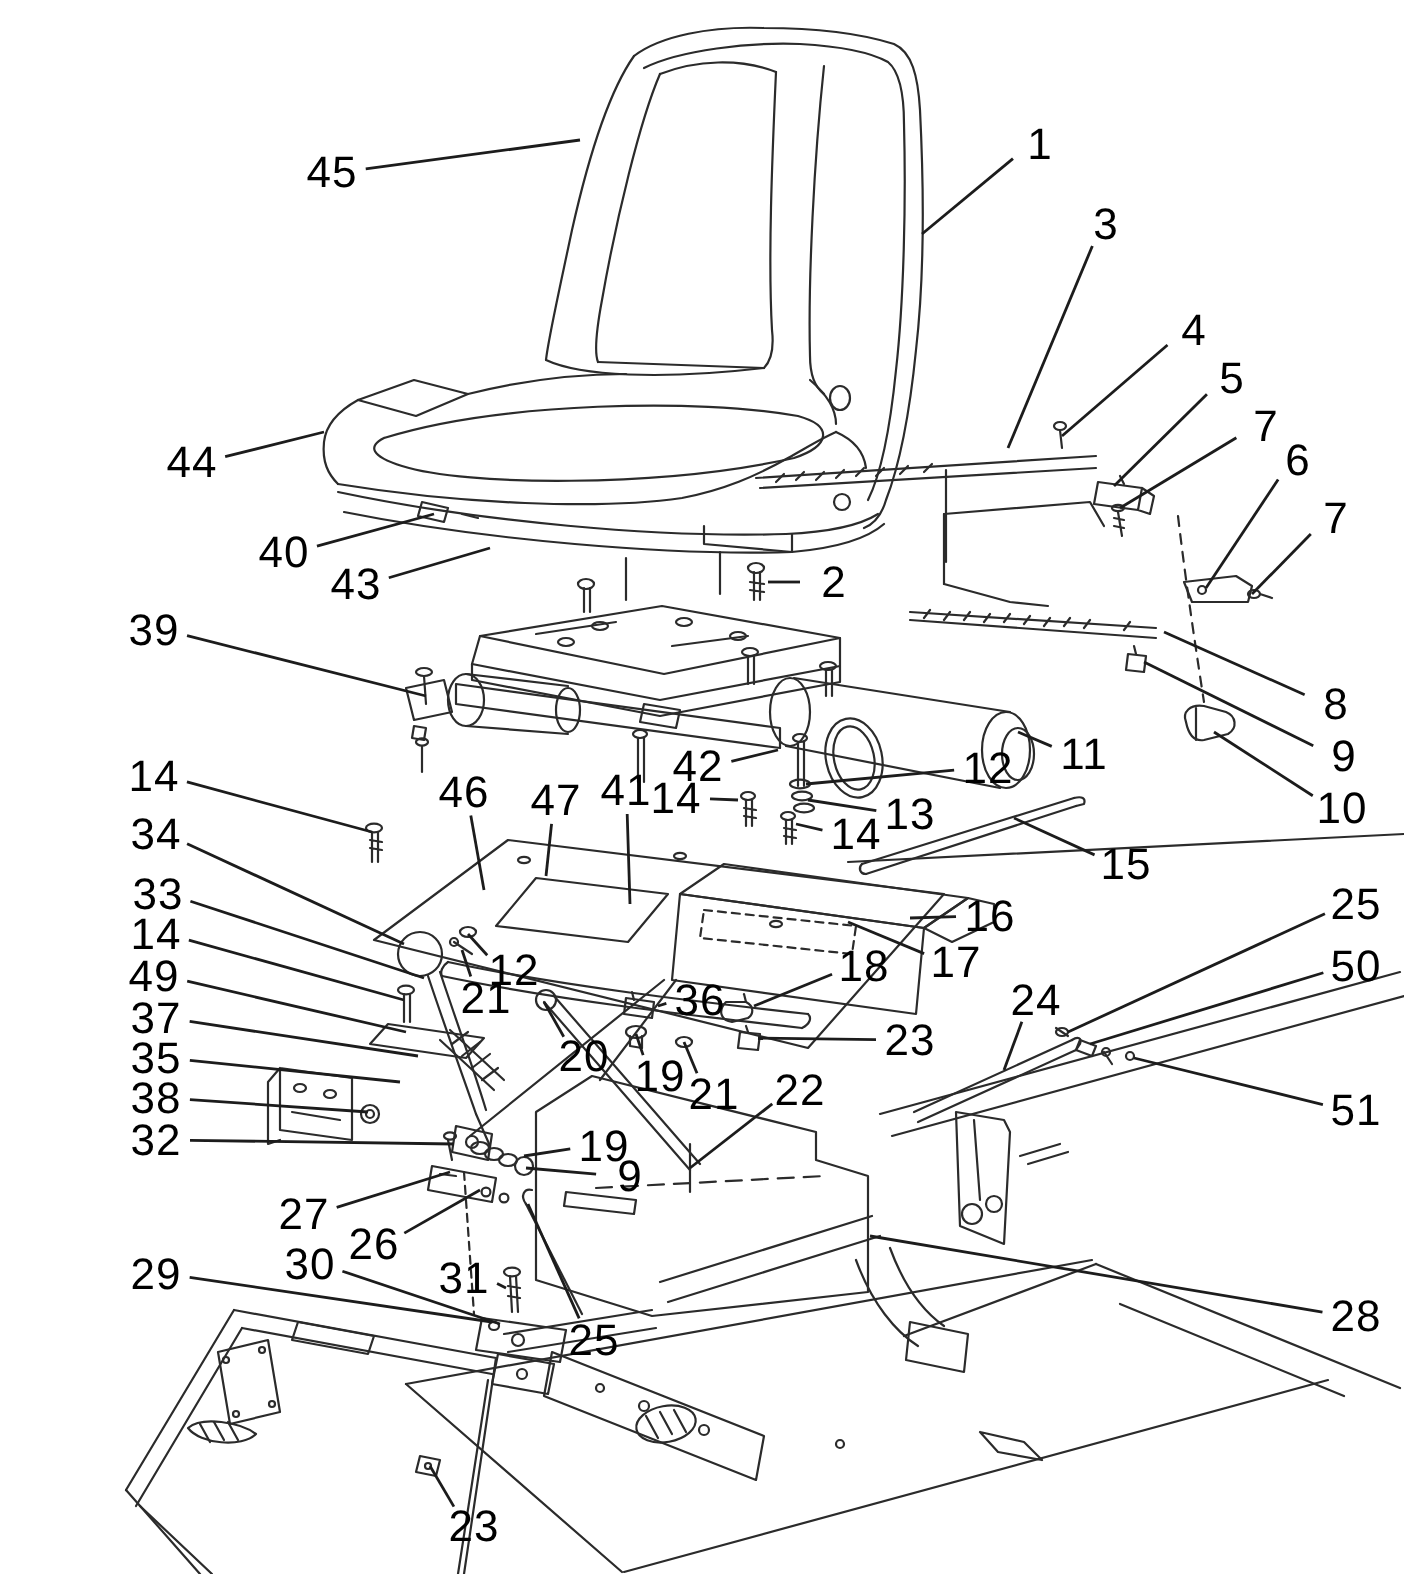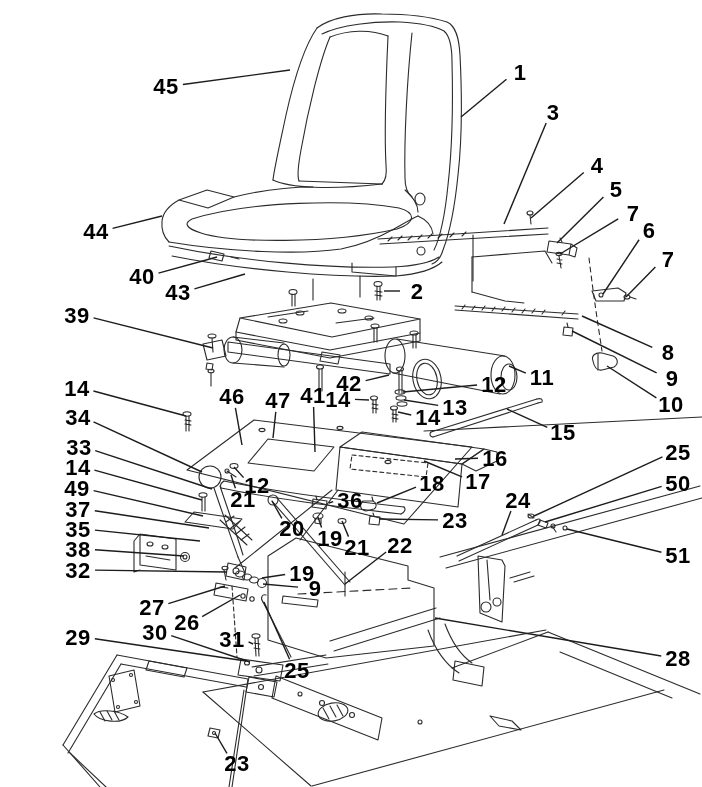--- a/index.html
+++ b/index.html
@@ -1,17 +1,17 @@
 <!DOCTYPE html>
 <html><head>
 <meta charset="utf-8">
 <style>
   html,body{margin:0;padding:0;background:#ffffff;}
   body{width:702px;height:787px;overflow:hidden;font-family:"Liberation Sans",sans-serif;}
-  .stage{position:relative;width:702px;height:787px;background:#fff;font-weight:bold;}
+  .stage{position:relative;width:702px;height:787px;background:#fff;}
   .stage svg{position:absolute;left:0;top:0;}
   text.callout{
     font-family:"Liberation Sans",sans-serif;
     font-size:22px;
     letter-spacing:0.5px;
     fill:#000;
     text-anchor:middle;
     dominant-baseline:central;
   }
 </style>

